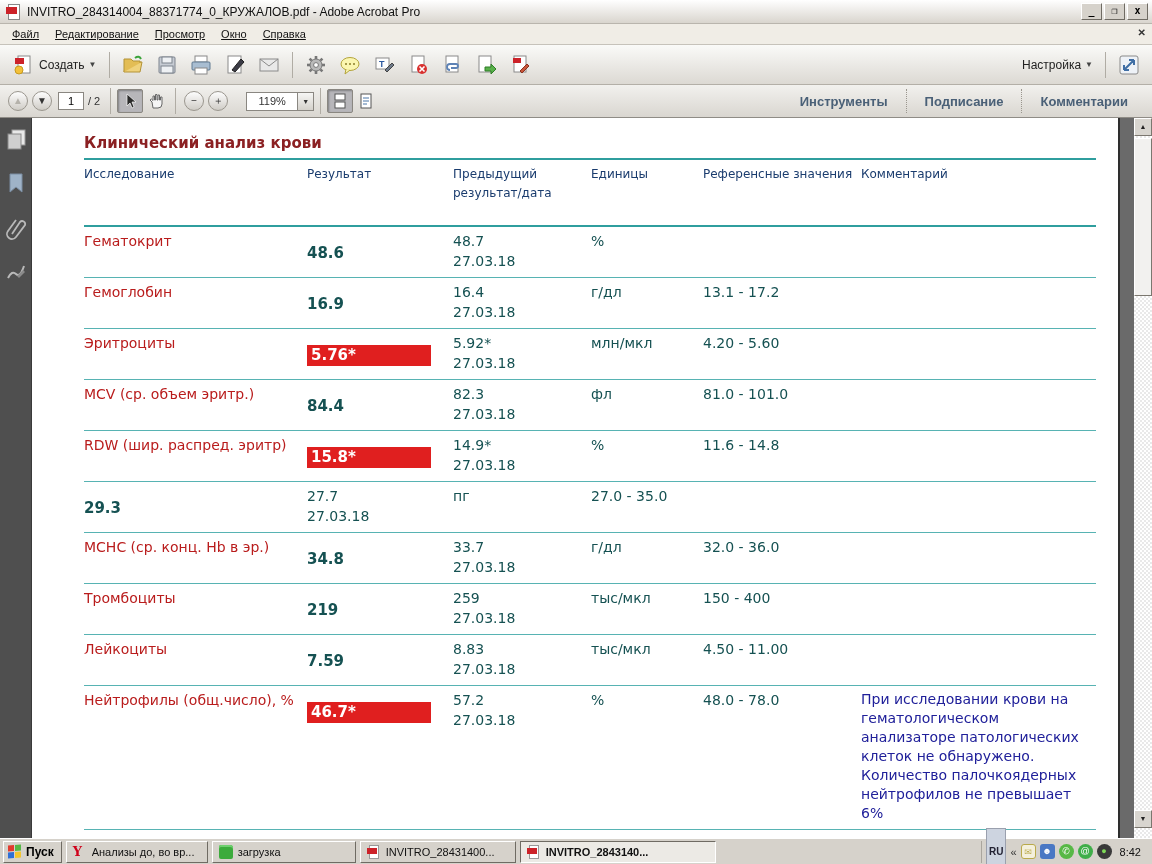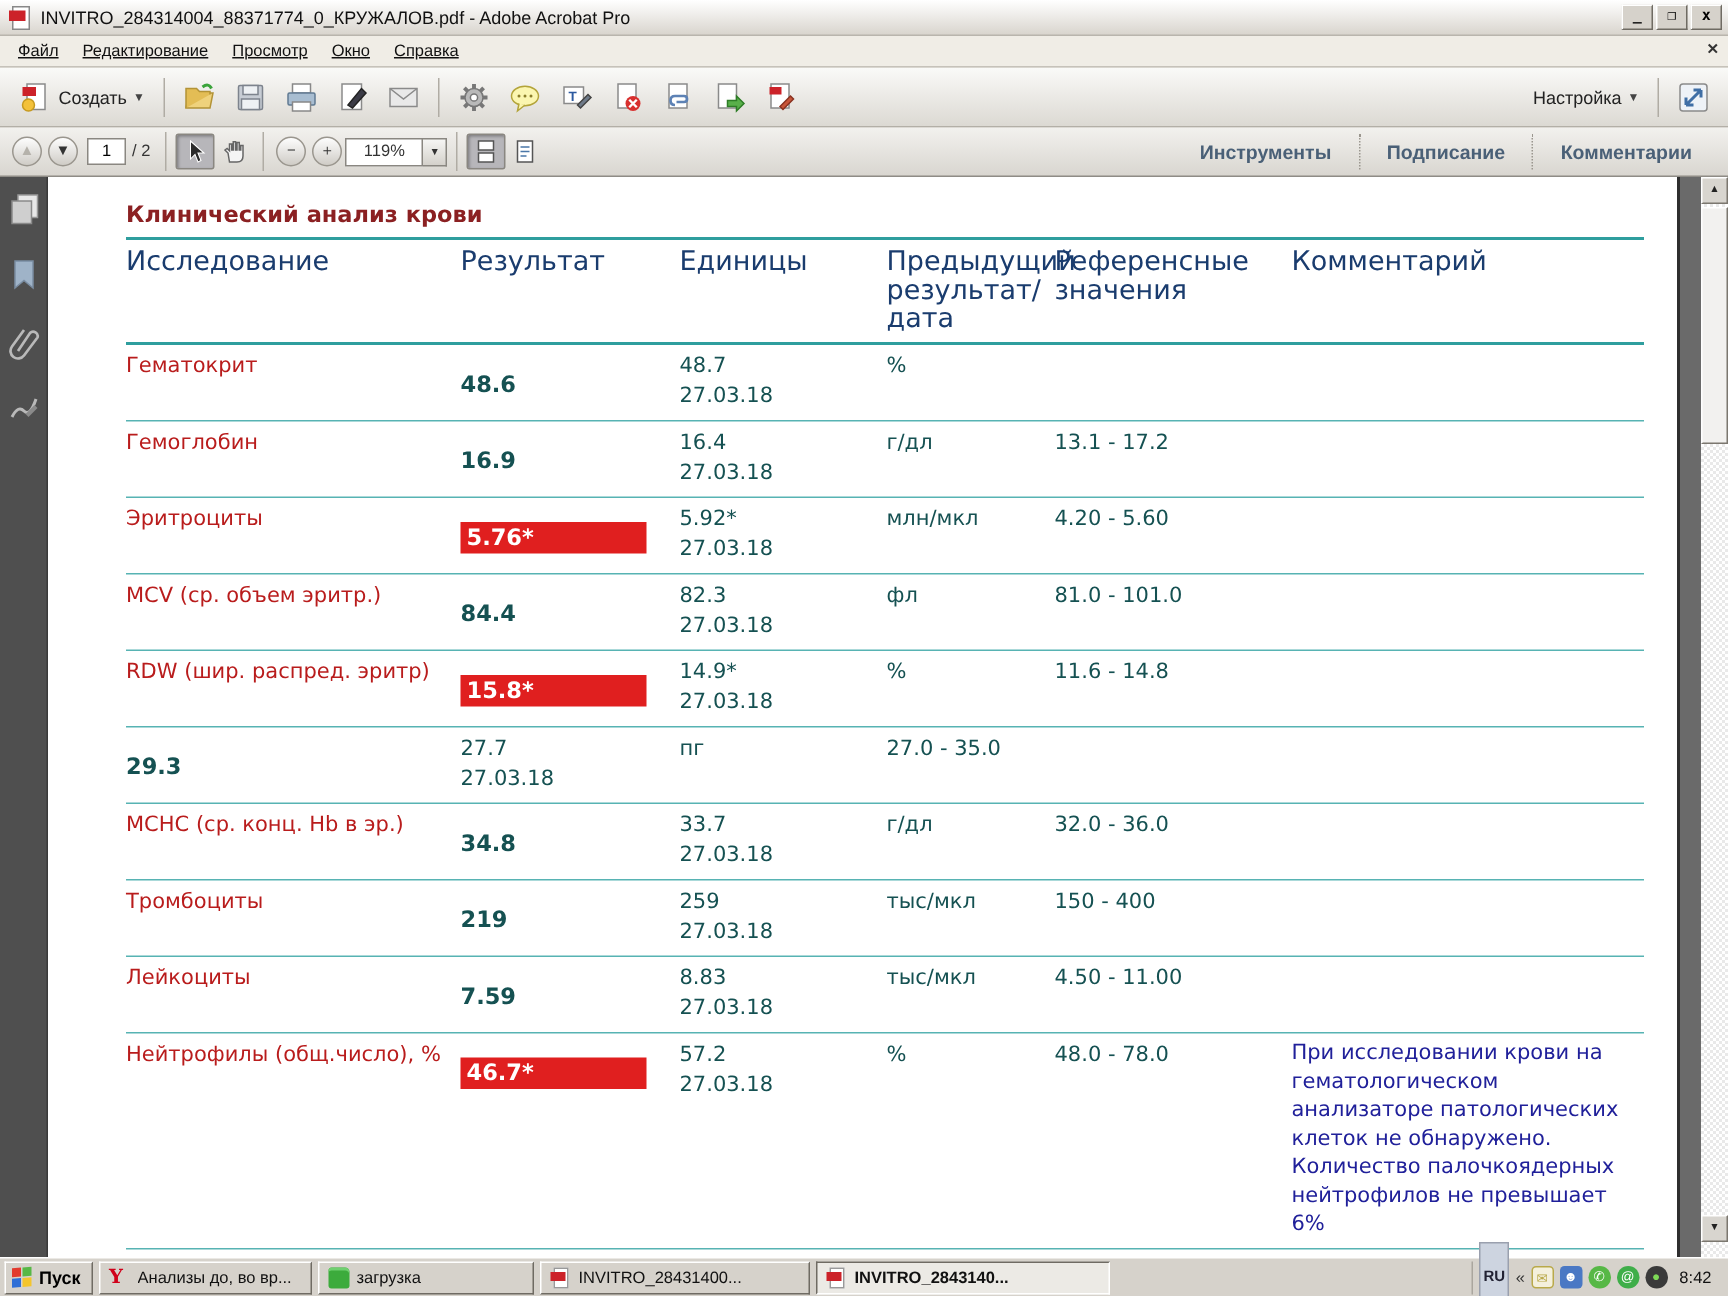--- a/index.html
+++ b/index.html
@@ -28,21 +28,21 @@
   .lbl { font-size:12px; color:#222; margin-left:5px; }
   .spacer { flex:1; }
   .ico { width:22px; height:22px; display:block; }
 
   .nav-circle { width:20px; height:20px; border-radius:50%; background:linear-gradient(#fdfdfd,#cfccc6); border:1px solid #9a968e; text-align:center; font-size:10px; line-height:18px; color:#333; margin:0 2px; }
   .nav-circle.dis { color:#b5b2ab; }
   .pagebox { width:26px; height:18px; background:#fff; border:1px solid #8a8781; font-size:11px; text-align:center; line-height:16px; margin:0 4px; }
   .pagetotal { font-size:11px; color:#333; margin-right:4px; }
   .toolbtn { width:26px; height:24px; display:flex; align-items:center; justify-content:center; border:1px solid transparent; border-radius:2px; }
   .toolbtn.pressed { background:#b7b6ba; border-color:#8a8781; box-shadow:inset 1px 1px 2px rgba(0,0,0,.3); }
-  .zoombox { width:52px; height:19px; background:#fff; border:1px solid #8a8781; font-size:11px; color:#333; text-align:center; line-height:17px; }
+  .zoombox { width:52px; height:19px; background:#fff; border:1px solid #8a8781; font-size:11px; color:#333; text-align:center; line-height:17px;margin-left:16px; }
   .zoomdrop { width:16px; height:19px; background:linear-gradient(#f6f6f4,#d4d1cb); border:1px solid #8a8781; border-left:none; font-size:7px; text-align:center; line-height:18px; color:#333; }
 
   .panel-tabs { display:flex; align-items:center; height:100%; }
   .panel-tab { font-size:13px; font-weight:bold; color:#4a6077; padding:0 18px; height:100%; display:flex; align-items:center; }
   .panel-sep { width:1px; height:24px; border-left:1px dotted #9a968e; }
 
   
   .main { display:flex; height:720px; }
   .side-rail { width:32px; background:#4f4f4f; display:flex; flex-direction:column; align-items:center; padding-top:10px; gap:20px; border-right:1px solid #3a3a3a; }
   .rail-ico { width:22px; height:24px; }
@@ -53,21 +53,21 @@
   .vscroll { width:18px; background-color:#e9e9e9; background-image:linear-gradient(45deg,#fff 25%,transparent 25%,transparent 75%,#fff 75%),linear-gradient(45deg,#fff 25%,transparent 25%,transparent 75%,#fff 75%); background-size:4px 4px; background-position:0 0,2px 2px; position:relative; }
   .sbtn { position:absolute; left:0; width:18px; height:18px; background:#d8d5cf; border:1px solid; border-color:#fff #7b776f #7b776f #fff; font-size:7px; text-align:center; line-height:16px; color:#222; }
   .sthumb { position:absolute; left:0; top:20px; width:18px; height:158px; background:#f2f1ef; border:1px solid; border-color:#fff #7b776f #7b776f #fff; }
 
   
   .report { font-family:"DejaVu Sans", sans-serif; padding:16px 0 0 52px; }
   .rep-title { font-size:15px; font-weight:bold; color:#8b2022; padding-bottom:6px; }
   .rep-table { width:1012px; }
   .thead, .trow { display:grid; grid-template-columns:223px 146px 138px 112px 158px auto; }
   .thead { border-top:2px solid #2f9e9e; border-bottom:2px solid #2f9e9e; }
-  .thead .hc { font-size:18px; color:#1a3c6e; padding:5px 8px 6px 0; line-height:19px; }
+  .thead .hc { font-size:12px; color:#1a3c6e; padding:5px 8px 22px 0; line-height:19px; }
   .trow { border-bottom:1px solid #57b3b3; min-height:45px; }
   .trow .c { font-size:14px; line-height:20px; padding:4px 8px 6px 0; }
   .c.name { color:#b91c1c; }
   .c.result { font-weight:bold; color:#155152; font-size:15px;margin-top:12px; }
   .c.prev, .c.units, .c.ref { color:#155152; }
   .c.comment { color:#20209a; line-height:19px; }
   .flagbox { display:inline-block; width:124px; background:#e01f1f; color:#fff; padding:0 0 1px 4px; }
 
   
   .taskbar { position:absolute; left:0; bottom:0; width:1152px; height:26px; background:#d6d2cb; border-top:1px solid #fff; display:flex; align-items:center; padding:2px 3px; gap:4px; }
@@ -296,22 +296,22 @@
   </div>
 
   <div class="docarea">
     <div class="page">
       <div class="report">
         <div class="rep-title">Клинический анализ крови</div>
         <div class="rep-table">
           <div class="thead">
             <div class="hc">Исследование</div>
             <div class="hc">Результат</div>
+            <div class="hc">Предыдущий результат/дата</div>
             <div class="hc">Единицы</div>
-            <div class="hc">Предыдущий результат/дата</div>
             <div class="hc">Референсные значения</div>
             <div class="hc">Комментарий</div>
           </div>
           <div>
               <div class="trow">
                 <div class="c name">Гематокрит</div>
                 <div class="c result"><span>48.6</span></div>
                 <div class="c prev">
                   <div>48.7</div>
                   <div>27.03.18</div>
@@ -452,21 +452,21 @@
   </div>
   <div id="taskbuttons" style="display:flex;gap:4px;">
       <div class="task" style="width: 142px;">
         <span class="tico y-ico">Y</span>
         <span class="tlabel">Анализы до, во вр...</span>
       </div>
       <div class="task" style="width: 144px;">
         <span class="tico folder-ico"></span>
         <span class="tlabel">загрузка</span>
       </div>
-      <div class="task" style="width: 180px;">
+      <div class="task" style="width: 156px;">
         <span class="tico pdf-ico">
           <span class="pg"></span>
           <span class="bar"></span>
         </span>
         <span class="tlabel">INVITRO_28431400...</span>
       </div>
       <div class="task active" style="width: 196px;">
         <span class="tico pdf-ico">
           <span class="pg"></span>
           <span class="bar"></span>

